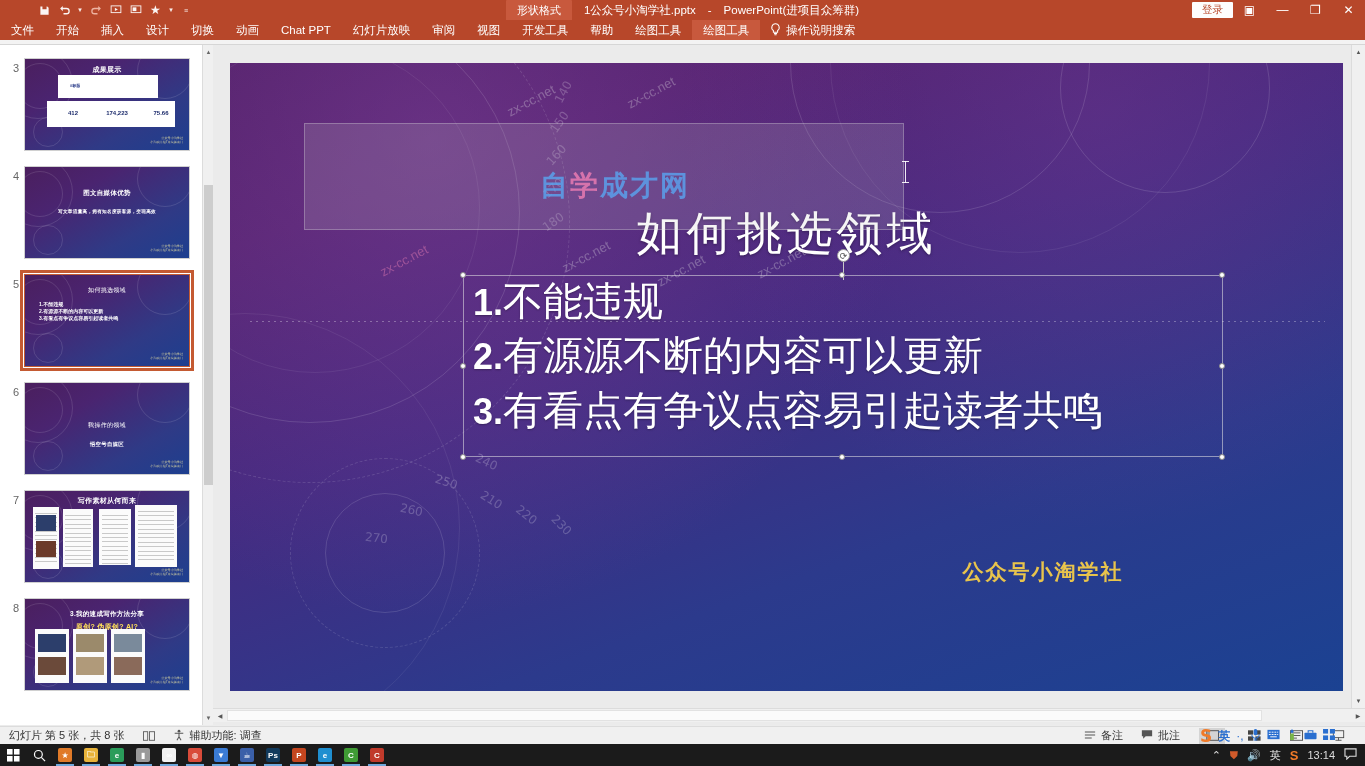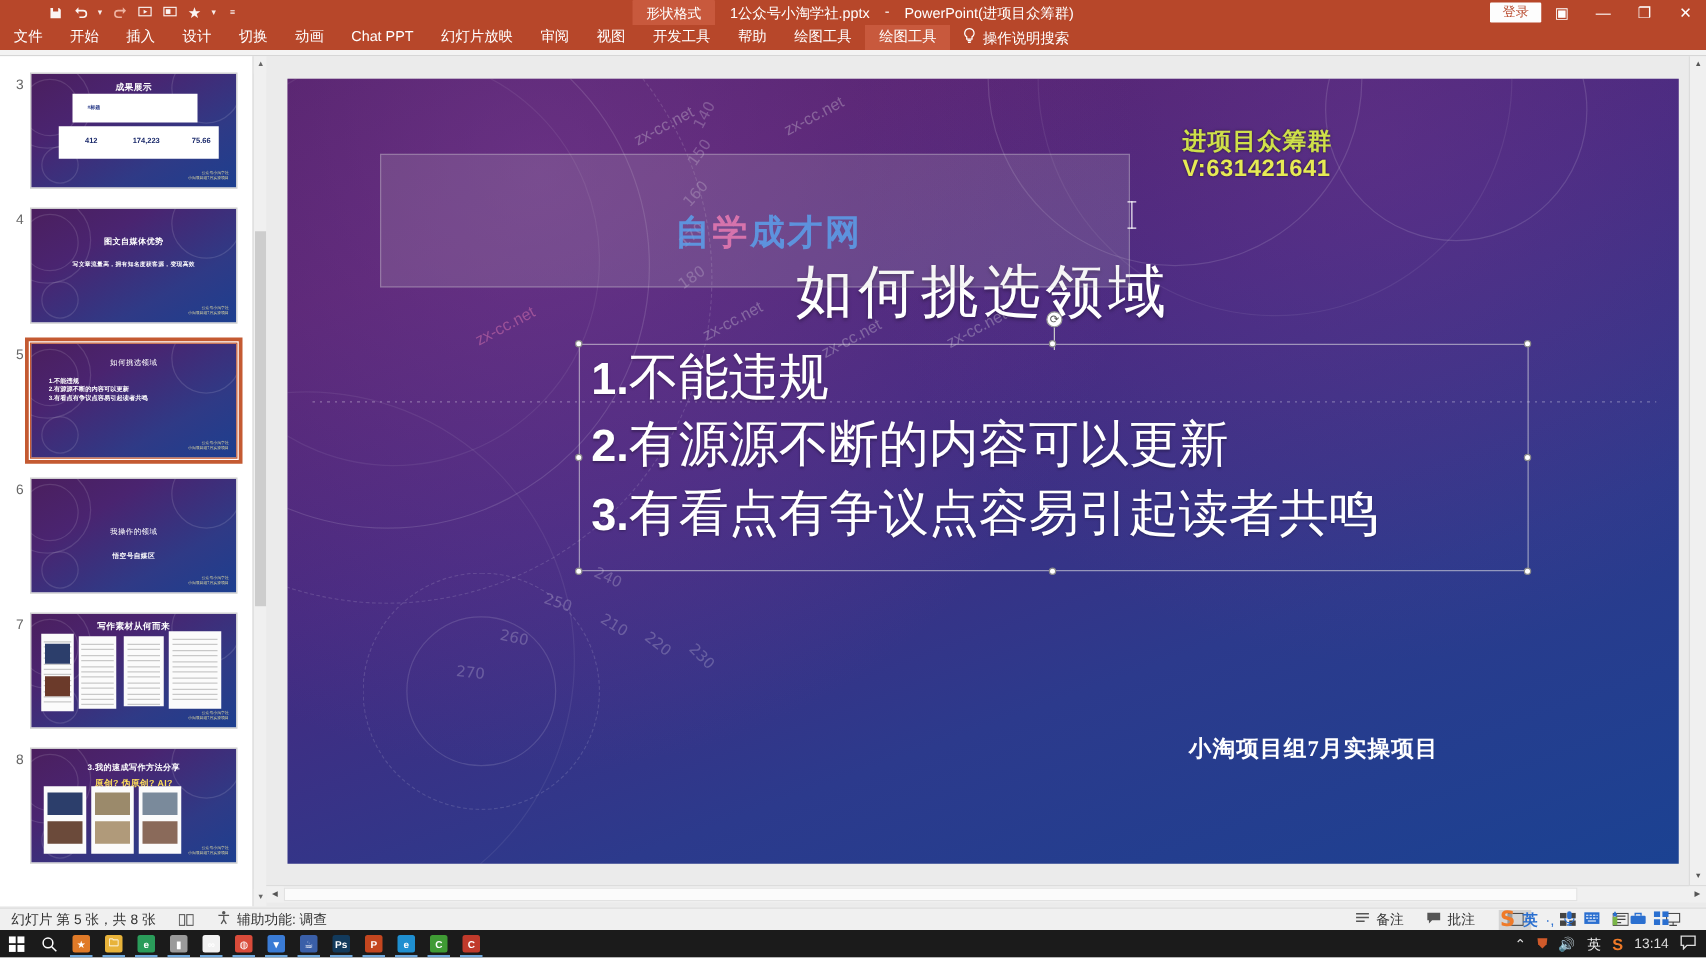--- a/index.html
+++ b/index.html
@@ -568,26 +568,22 @@
       <div class="wm-zx" style="left:395px;top:22px;">zx-cc.net</div>
       <div class="wm-zx pink" style="left:148px;top:190px;">zx-cc.net</div>
       <div class="wm-zx" style="left:330px;top:186px;">zx-cc.net</div>
       <div class="wm-zx" style="left:425px;top:200px;">zx-cc.net</div>
       <div class="wm-zx" style="left:525px;top:192px;">zx-cc.net</div>
 
       <div class="wm-panel"></div>
       <div class="wm-zxl">自<span>学</span>成才网</div>
       <div class="caret-i"></div>
 
-      <div class="wm-group">
-        <div class="wm-g1">进项目众筹群</div>
-        <div class="wm-g2">V:631421641</div>
-      </div>
-
-      <div class="footer-b">小淘项目组7月实操项目</div>
+
+      <div class="footer-a">公众号小淘学社</div>
     </div>
   </div>
 
   <div class="hsb">
     <div class="al">◀</div>
     <div class="bar"></div>
     <div class="ar">▶</div>
   </div>
   <div class="vsb">
     <div class="au">▲</div>

